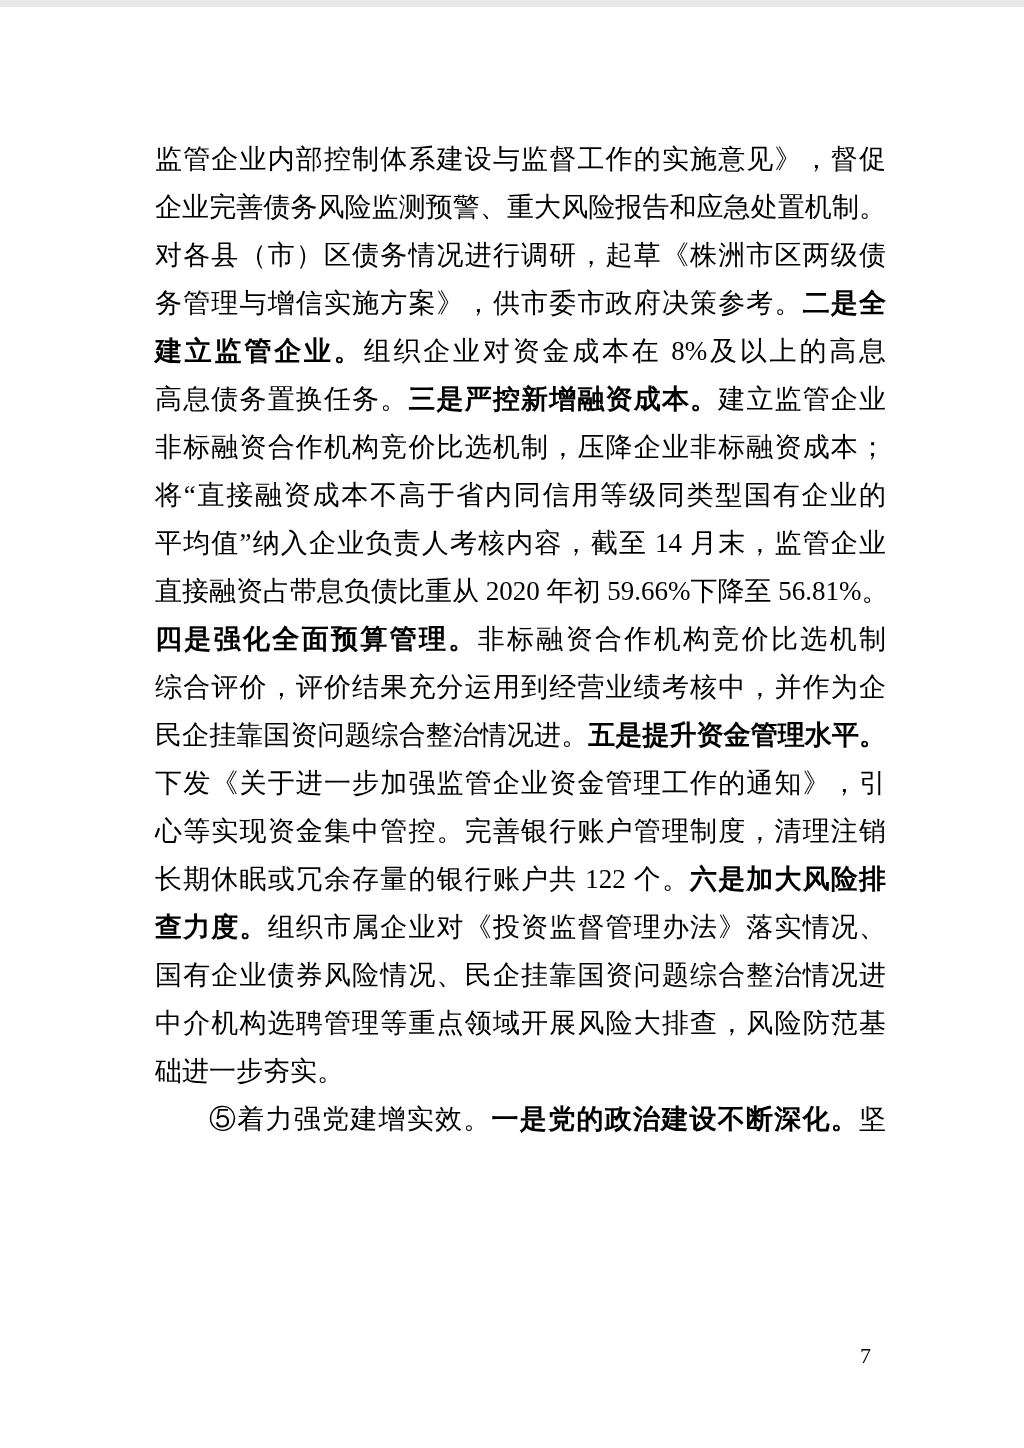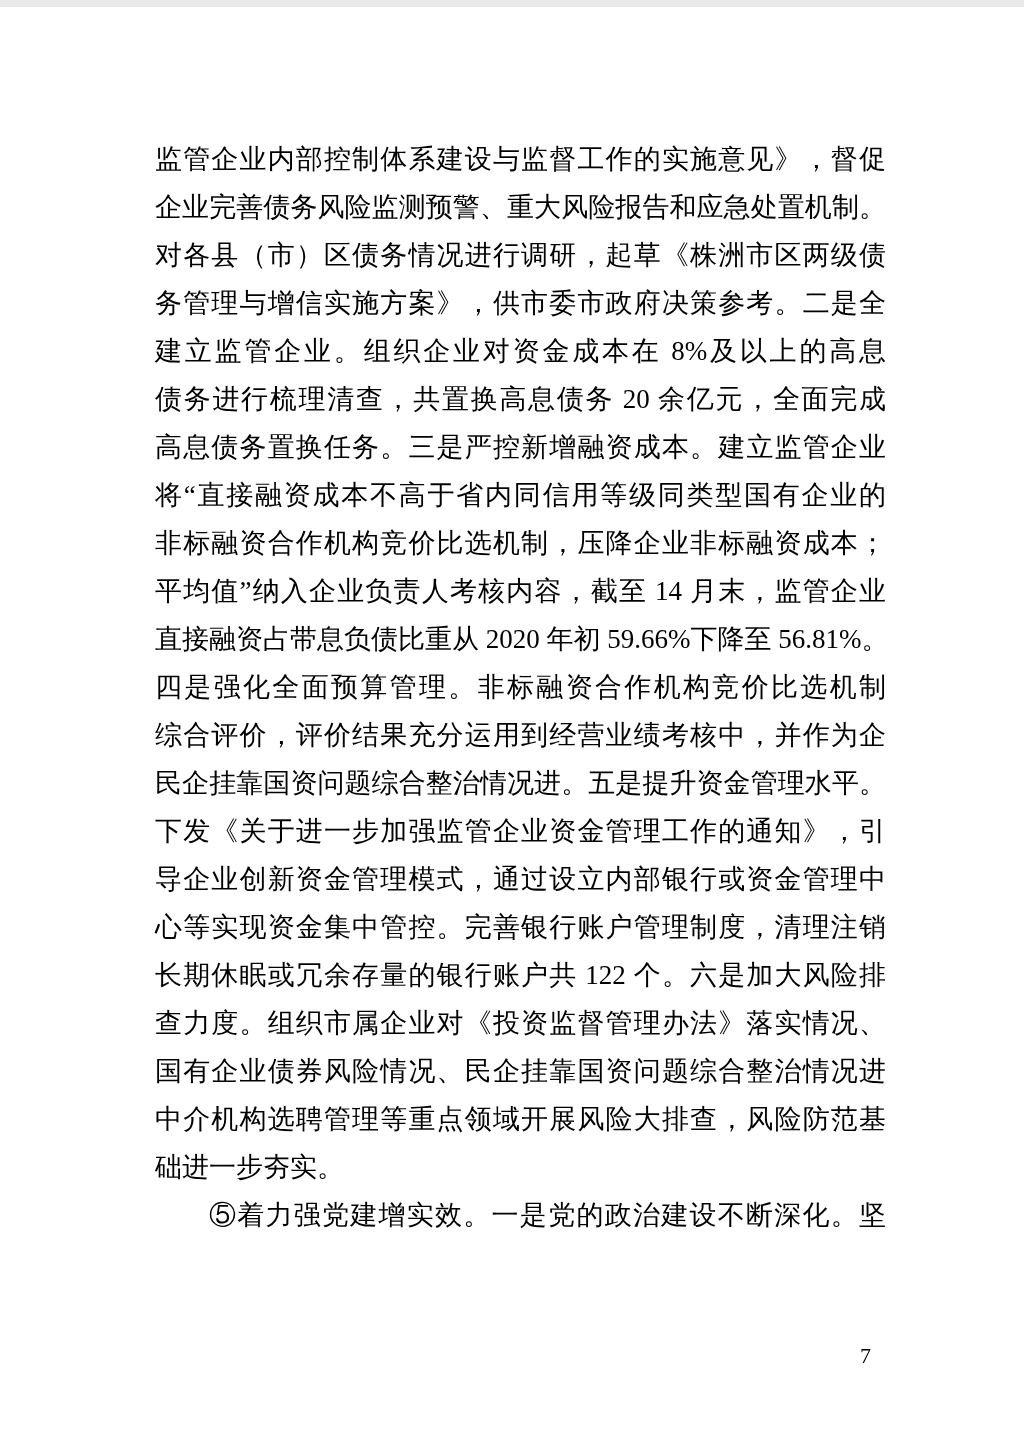--- a/index.html
+++ b/index.html
@@ -32,21 +32,21 @@
     white-space: nowrap;
   }
   .line.para-end {
     text-align-last: left;
     font-family: Liberation Serif, serif;
   }
   .line.indent {
     text-indent: 54px;
   }
   .seg.bold {
-    font-weight: 400;
+    font-weight: 700;
   }
   .page-number {
     position: absolute;
     left: 155px;
     top: 1336px;
     width: 716px;
     text-align: right;
     font-size: 22px;
     line-height: 26px;
   }
@@ -54,31 +54,29 @@
 </head>
 <body>
 
 <div class="page">
   <div class="text-block">
       <div class="line"><span class="seg">监管企业内部控制体系建设与监督工作的实施意见》，督促</span></div>
       <div class="line"><span class="seg">企业完善债务风险监测预警、重大风险报告和应急处置机制。</span></div>
       <div class="line"><span class="seg">对各县（市）区债务情况进行调研，起草《株洲市区两级债</span></div>
       <div class="line"><span class="seg">务管理与增信实施方案》，供市委市政府决策参考。</span><span class="seg bold">二是全</span></div>
       <div class="line"><span class="seg bold">建立监管企业。</span><span class="seg">组织企业对资金成本在 8%及以上的高息</span></div>
-      <div class="line"><span class="seg">债务进行梳理清查，共置换高息债务 20 余亿元，全面完成</span></div>
       <div class="line"><span class="seg">高息债务置换任务。</span><span class="seg bold">三是严控新增融资成本。</span><span class="seg">建立监管企业</span></div>
+      <div class="line"><span class="seg">非标融资合作机构竞价比选机制，压降企业非标融资成本；</span></div>
       <div class="line"><span class="seg">将“直接融资成本不高于省内同信用等级同类型国有企业的</span></div>
-      <div class="line"><span class="seg">非标融资合作机构竞价比选机制，压降企业非标融资成本；</span></div>
       <div class="line"><span class="seg">平均值”纳入企业负责人考核内容，截至 14 月末，监管企业</span></div>
       <div class="line"><span class="seg">直接融资占带息负债比重从 2020 年初 59.66%下降至 56.81%。</span></div>
       <div class="line"><span class="seg bold">四是强化全面预算管理。</span><span class="seg">非标融资合作机构竞价比选机制</span></div>
       <div class="line"><span class="seg">综合评价，评价结果充分运用到经营业绩考核中，并作为企</span></div>
       <div class="line"><span class="seg">民企挂靠国资问题综合整治情况进。</span><span class="seg bold">五是提升资金管理水平。</span></div>
       <div class="line"><span class="seg">下发《关于进一步加强监管企业资金管理工作的通知》，引</span></div>
-      <div class="line"><span class="seg">导企业创新资金管理模式，通过设立内部银行或资金管理中</span></div>
       <div class="line"><span class="seg">心等实现资金集中管控。完善银行账户管理制度，清理注销</span></div>
       <div class="line"><span class="seg">长期休眠或冗余存量的银行账户共 122 个。</span><span class="seg bold">六是加大风险排</span></div>
       <div class="line"><span class="seg bold">查力度。</span><span class="seg">组织市属企业对《投资监督管理办法》落实情况、</span></div>
       <div class="line"><span class="seg">国有企业债券风险情况、民企挂靠国资问题综合整治情况进</span></div>
       <div class="line"><span class="seg">中介机构选聘管理等重点领域开展风险大排查，风险防范基</span></div>
       <div class="line para-end"><span class="seg">础进一步夯实。</span></div>
       <div class="line indent"><span class="seg">⑤着力强党建增实效。</span><span class="seg bold">一是党的政治建设不断深化。</span><span class="seg">坚</span></div>
     </div>
   <div class="page-number">7</div>
 </div>

